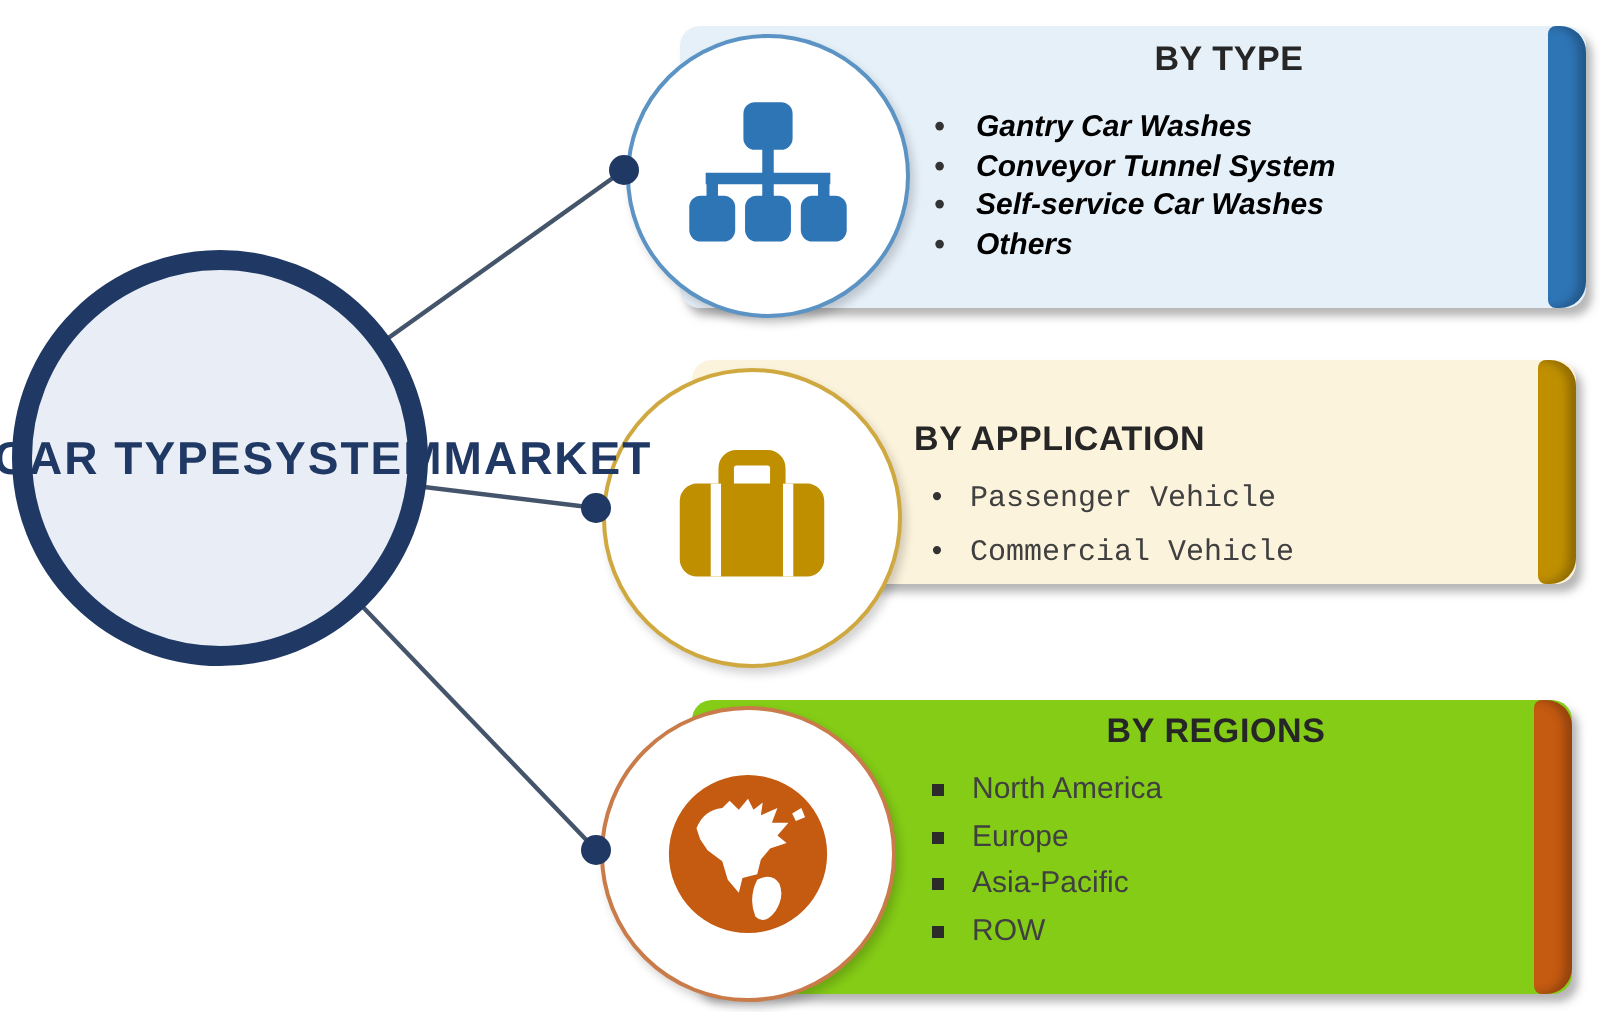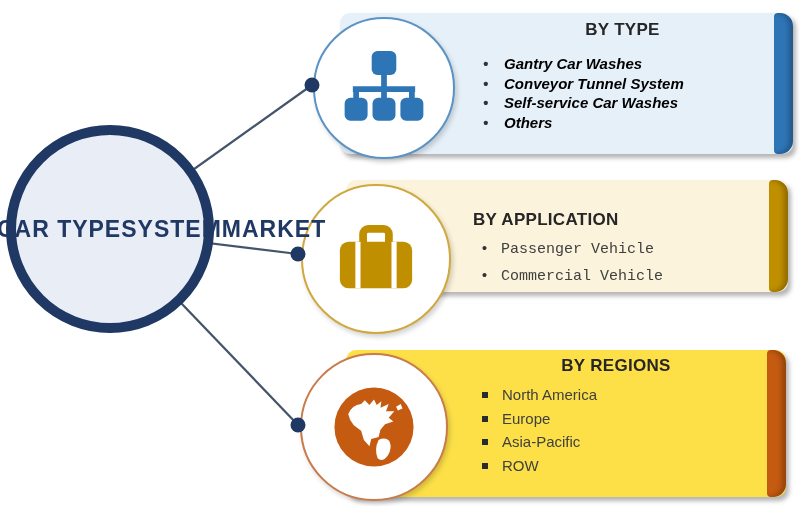--- a/index.html
+++ b/index.html
@@ -11,24 +11,24 @@
   .panel{position:absolute;border-radius:10px;box-shadow:3px 4px 4px rgba(110,110,110,0.5);}
   .panel .spine{
     position:absolute;top:0;right:0;bottom:0;width:19px;
     border-radius:4px 13px 13px 4px;
     box-shadow:inset -4px 0 5px rgba(0,0,0,0.25);
   }
   .panel--type{left:340px;top:13px;width:453px;height:141px;background:#E6F0F9;}
   .panel--type .spine{background:#2E75B6;}
   .panel--application{left:346px;top:180px;width:442px;height:112px;background:#FCF3DC;}
   .panel--application .spine{background:#BF8F00;}
-  .panel--regions{left:346px;top:350px;width:440px;height:147px;background:#fde047;}
+  .panel--regions{left:346px;top:350px;width:440px;height:147px;background:#84cc16;}
   .panel--regions .spine{background:#C55A11;}
 
-  .panel .content{position:absolute;top:0;bottom:0;margin-left:16px;}
+  .panel .content{position:absolute;top:0;bottom:0;}
   .panel--type .content{left:120px;right:24px;padding-top:7px;}
   .panel--application .content{left:111px;right:28px;padding-top:30px;}
   .panel--regions .content{left:112px;right:28px;padding-top:6px;}
 
   .panel-title{font-size:17px;font-weight:700;color:#262626;letter-spacing:0.3px;}
   .panel--type .panel-title,.panel--regions .panel-title{text-align:center;}
   .panel--application .panel-title{text-align:left;}
 
   .panel ul{list-style:none;margin:0;padding:0;}
   .panel li{position:relative;padding-left:28px;font-size:15px;color:#404040;}

